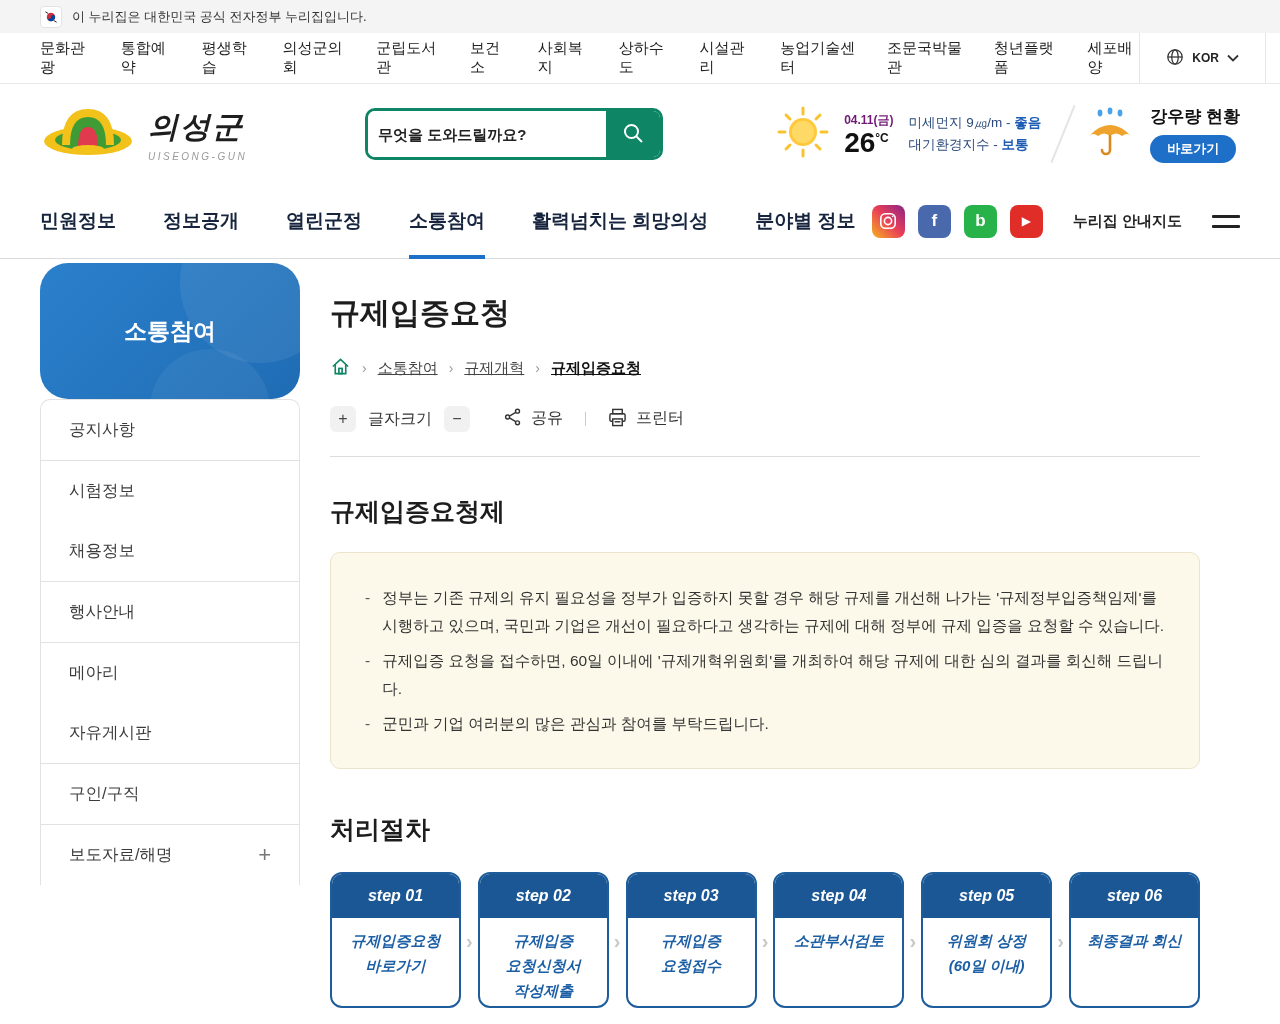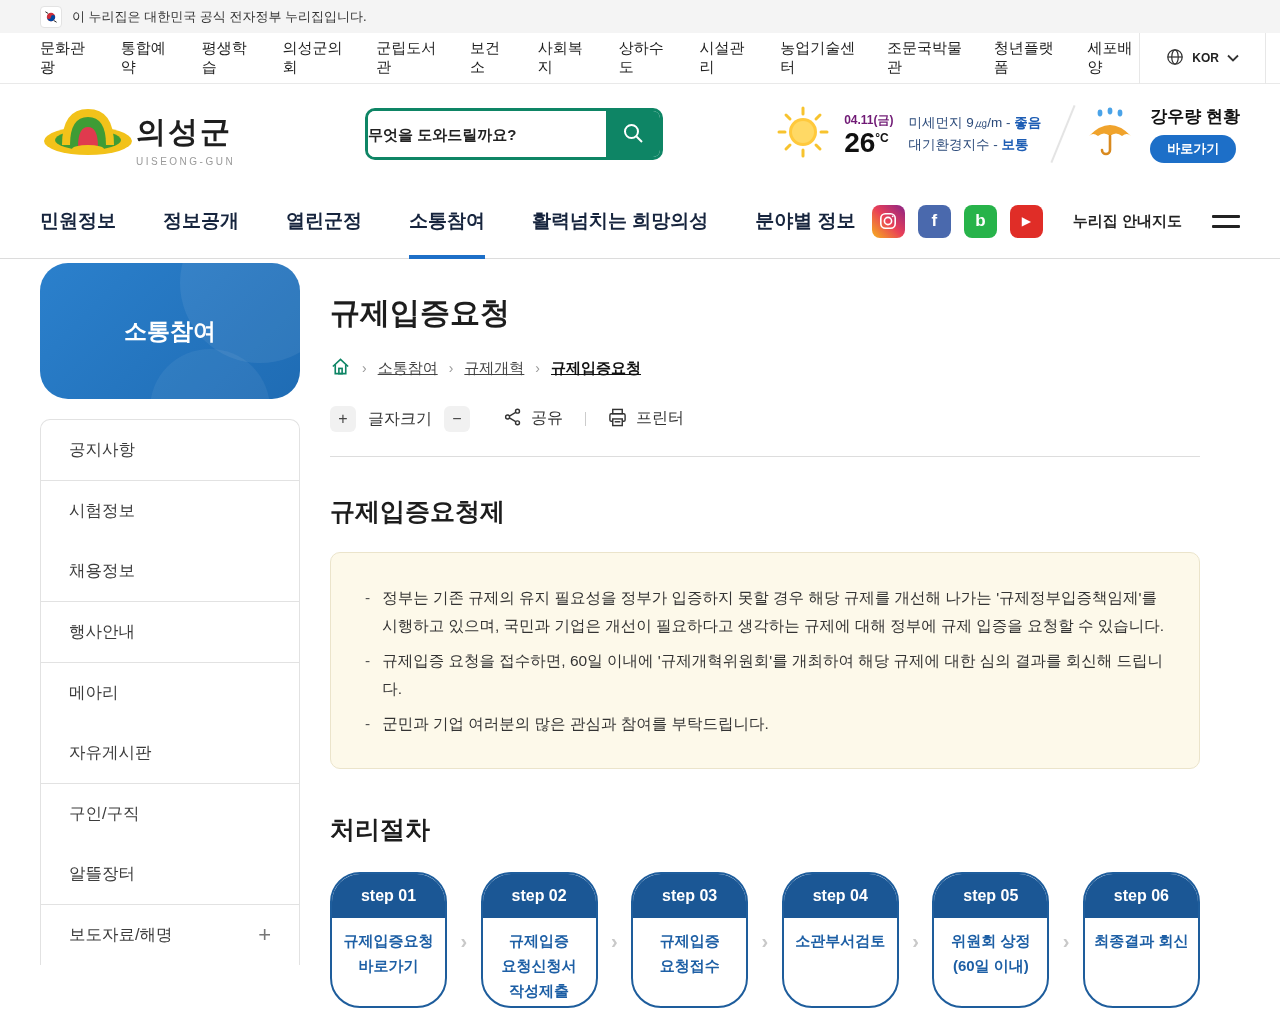--- a/index.html
+++ b/index.html
@@ -16,26 +16,26 @@
   .top-nav { height:51px; display:flex; align-items:center; padding:0 0 0 40px;
     border-bottom:1px solid #e9e9e9; }
   .top-links { display:flex; gap:29px; font-size:15px; color:#222; font-weight:500; }
   .top-links a { text-decoration:none; color:#222; cursor:pointer; }
   .lang-area { margin-left:auto; height:51px; display:flex; align-items:center; gap:8px;
     padding:0 26px; border-left:1px solid #e7e7e7; border-right:1px solid #e7e7e7;
     margin-right:14px; font-size:12px; color:#222; font-weight:600; cursor:pointer; }
 
   
   .header { height:100px; position:relative; display:flex; align-items:center; padding:0 40px; }
-  .logo { display:flex; align-items:flex-end; cursor:pointer; }
+  .logo { display:flex; align-items:center; gap:12px; cursor:pointer;font-style:italic; }
   .logo-text .kr { font-size:30px; font-weight:800; color:#1e1e1e; letter-spacing:2px; }
   .logo-text .en { font-size:10px; color:#9a9a9a; letter-spacing:2.5px; margin-top:3px; }
   .search { position:absolute; left:365px; top:24px; width:298px; height:52px;
     border:3px solid #0e8565; border-radius:10px; display:flex; overflow:hidden; background:#fff; }
-  .search input { flex:1; border:none; outline:none; padding:0 0; font-size:15px;
+  .search input { flex:1; border:none; outline:none; padding:0 10px; font-size:15px;
     font-weight:700; color:#222; font-family:inherit; }
   .search input::placeholder { color:#222; opacity:1; }
   .search-btn { width:54px; background:#0e8565; border:none; display:flex; align-items:center;
     justify-content:center; cursor:pointer; }
   .weather { position:absolute; right:40px; top:0; height:100px; display:flex; align-items:center; gap:15px; }
   .wx-date { font-size:12px; font-weight:700; color:#701a75; }
   .wx-temp { font-size:28px; font-weight:800; color:#111; line-height:1; }
   .wx-temp sup { font-size:12px; font-weight:700; }
   .wx-dust { font-size:13.5px; color:#2b4a7a; line-height:1.6; }
   .wx-dust b { color:#1d5db4; }
@@ -63,21 +63,21 @@
   .content { display:flex; padding:0 40px; }
   .sidebar { width:260px; flex:none; }
   .side-title { margin-top:4px; height:136px; border-radius:28px; position:relative; overflow:hidden;
     background:linear-gradient(135deg,#2b80cc,#1f6cb4); display:flex; align-items:center;
     justify-content:center; }
   .side-title .deco1 { position:absolute; width:160px; height:160px; border-radius:50%;
     background:rgba(255,255,255,0.07); right:-40px; top:-60px; }
   .side-title .deco2 { position:absolute; width:120px; height:120px; border-radius:50%;
     background:rgba(255,255,255,0.06); right:30px; bottom:-70px; }
   .side-title span { color:#fff; font-size:23px; font-weight:800; position:relative; }
-  .side-menu { margin-top:20px; border:1px solid #e2e2e2; border-bottom:none;
+  .side-menu { border:1px solid #e2e2e2; border-bottom:none;
     border-radius:10px 10px 0 0;text-align:right; }
   .side-group { border-top:1px solid #e2e2e2; }
   .side-group:first-child { border-top:none; }
   .side-item { height:60px; display:flex; align-items:center; justify-content:space-between;
     padding:0 28px; font-size:16.5px; color:#3c3c3c; cursor:pointer; }
   .side-item .plus { font-size:22px; color:#777; font-weight:400; }
 
   .main { margin-left:30px; width:870px; }
   .page-title { font-size:30px; font-weight:800; color:#1d1d1d; margin:34px 0 22px; }
   .breadcrumb { display:flex; align-items:center; gap:11px; font-size:15px; color:#444; }
@@ -90,22 +90,22 @@
   .tb-label { font-size:16px; color:#333; }
   .tb-group { display:flex; align-items:flex-start; gap:9px; margin-left:22px; cursor:pointer; }
   .tb-div { width:1px; height:14px; background:#ccc; margin:0 10px; }
   .rule { border:none; border-top:1px solid #ddd; margin-top:24px; }
   .sec-h { font-size:25px; font-weight:800; color:#1d1d1d; margin:38px 0 24px; }
   .notice { background:#fdf9ea; border:1px solid #ebe4cb; border-radius:10px; padding:24px 34px; }
   .notice-item { display:flex; gap:12px; font-size:15.5px; color:#333; line-height:1.8;
     margin:7px 0; }
   .notice-item .dash { color:#555; flex:none; }
   .steps { display:flex; align-items:flex-start; justify-content:space-between; margin-top:26px; }
-  .step-card { width:117px; height:136px; border:2px solid #1e5d9c; border-radius:30px;
-    overflow:hidden; background:#fff; }
+  .step-card { width:131px; height:136px; border:2px solid #1e5d9c; border-radius:12px;
+    overflow:hidden; background:#fff;font-style:italic; }
   .step-head { background:#1b5795; color:#fff; font-size:16px; font-weight:700; height:44px;
     display:flex; align-items:center; justify-content:center; }
   .step-body { padding:11px 4px; text-align:center; color:#1d5fa5; font-weight:700;
     font-size:15px; line-height:1.65; }
   .step-arrow { color:#c9c9c9; font-size:20px; font-weight:700; margin-top:58px; }
 </style>
 </head>
 <body>
 
 <div class="gov-banner">
@@ -291,23 +291,20 @@
             <span>메아리</span>
           </div>
         <div class="side-item">
             <span>자유게시판</span>
           </div>
       </div>
       <div class="side-group">
         <div class="side-item">
             <span>구인/구직</span>
           </div>
-        <div class="side-item">
-            <span>알뜰장터</span>
-          </div>
       </div>
       <div class="side-group">
         <div class="side-item">
           <span>보도자료/해명</span>
           <span class="plus">+</span>
         </div>
       </div>
     </div>
   </div>
 

